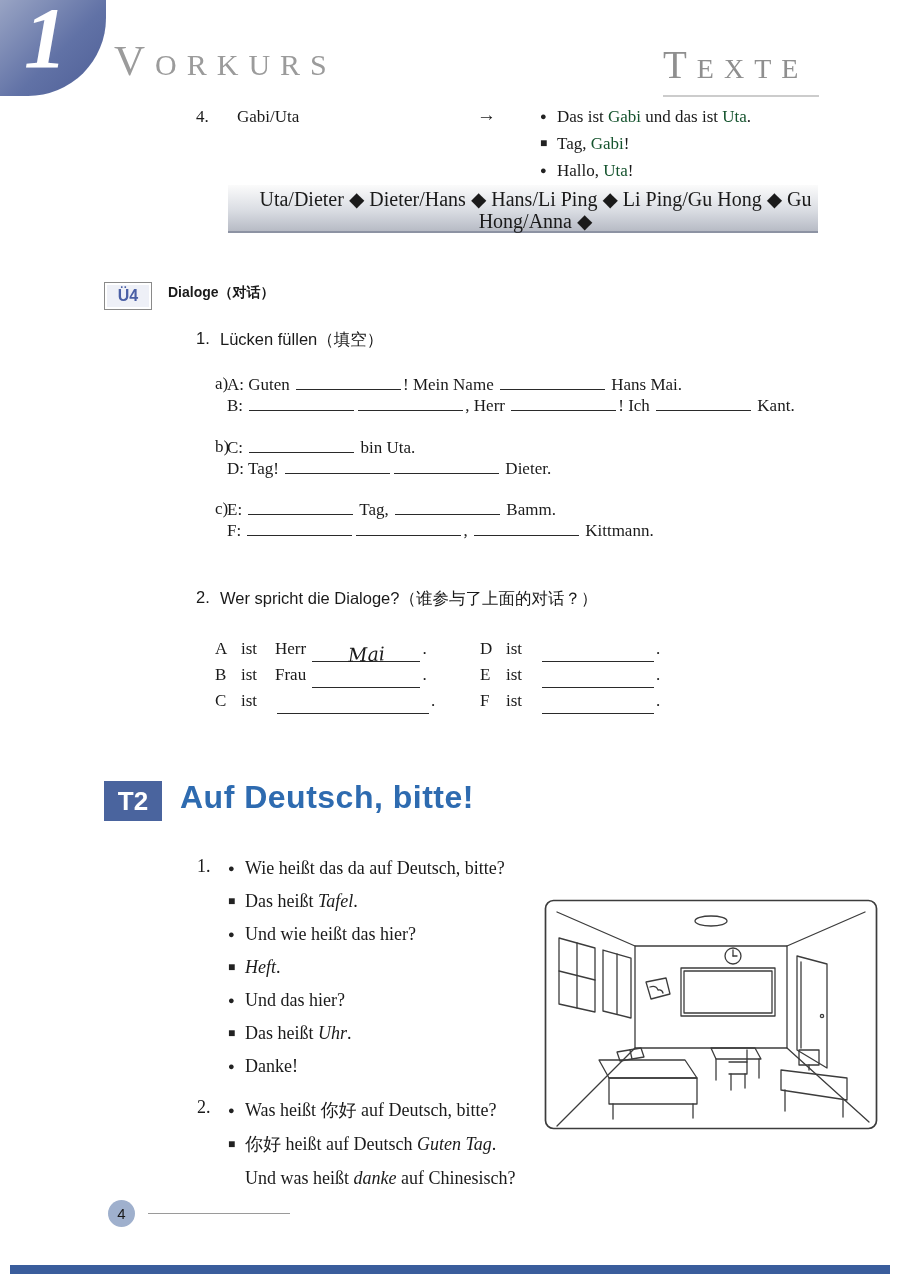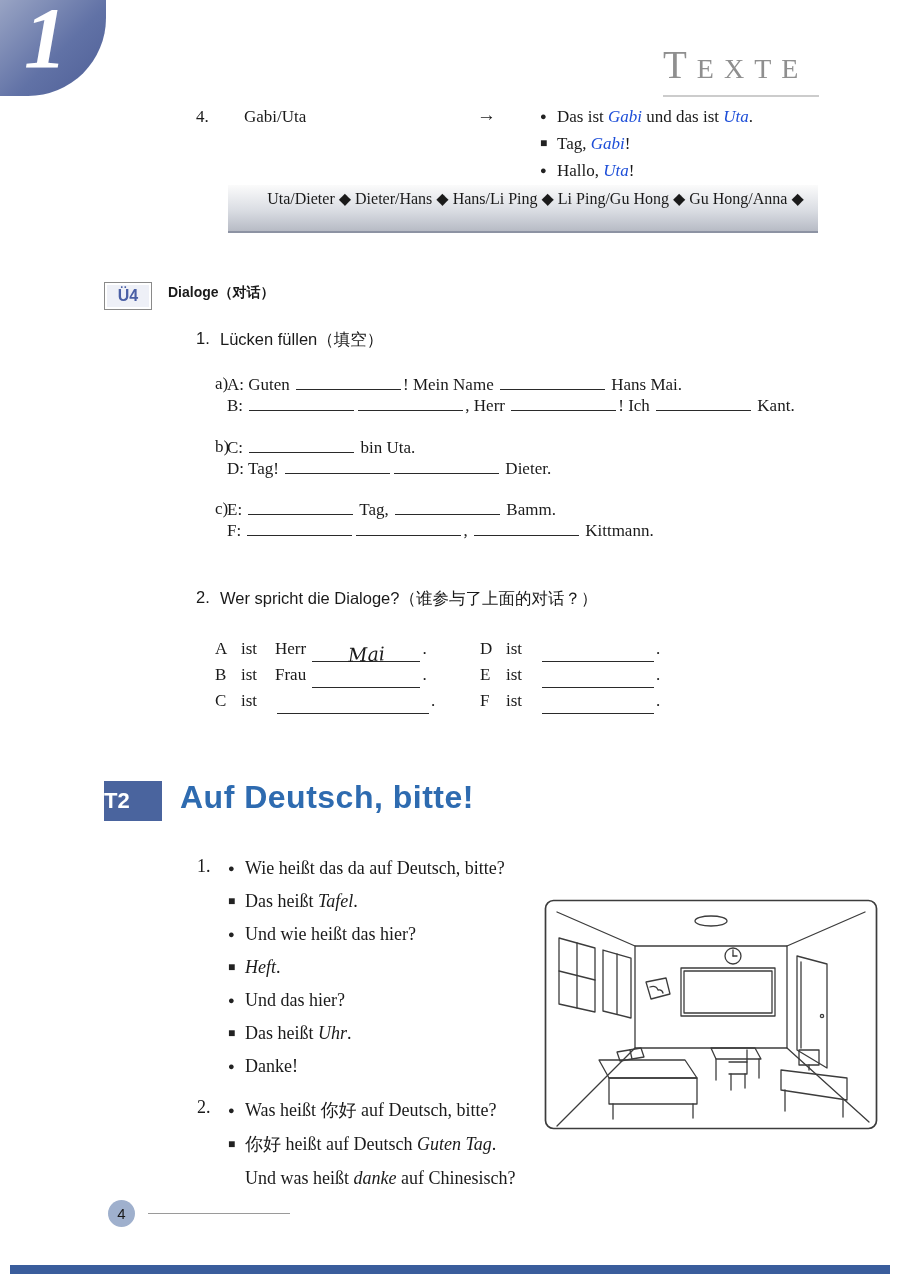--- a/index.html
+++ b/index.html
@@ -15,30 +15,30 @@
   .title-block{position:absolute;left:114px;top:36px;color:#9b9b9b;letter-spacing:10px;white-space:nowrap;}
   .title-block .big{font-size:43px;}
   .title-block .rest{font-size:30px;}
   .texte{position:absolute;left:663px;top:42px;width:156px;color:#8f8f8f;letter-spacing:10px;
          border-bottom:2px solid #cccccc;padding-bottom:8px;white-space:nowrap;}
   .texte .big{font-size:39px;}
   .texte .rest{font-size:28px;text-align:center;}
 
   
   .drill-num{position:absolute;left:196px;top:107px;font-size:17px;}
-  .drill-cue{position:absolute;left:244px;top:107px;font-size:17px;}
+  .drill-cue{position:absolute;left:237px;top:107px;font-size:17px;}
   .drill-arrow{position:absolute;left:477px;top:104px;font-size:19px;}
   .drill-lines{position:absolute;left:540px;top:104px;font-size:17px;line-height:26px;white-space:nowrap;}
   .bullet{display:inline-block;width:17px;font-size:11px;transform:translateY(-2px);color:#222;}
   .bullet-sq{font-size:12px;}
-  .name-blue{color:#1d4ed8;font-style:italic;}
+  .name-blue{color:#14532d;}
 
   .cue-box{position:absolute;left:228px;top:185px;width:590px;height:48px;box-sizing:border-box;
            background:linear-gradient(180deg,#fbfbfb 0%,#dadde3 55%,#b7bbc5 100%);
-           border-bottom:2px solid #8d93a3;text-align:center;font-size:16px;line-height:22px;padding-top:3px;padding-left:25px;}
+           border-bottom:2px solid #8d93a3;text-align:center;font-size:20px;line-height:22px;padding-top:3px;padding-left:25px;}
 
   
   .u4-badge{position:absolute;left:104px;top:282px;width:46px;height:26px;border:1px solid #8a8a8a;
             background:#eef0f7;box-shadow:inset 0 0 0 2px #ffffff;color:#4a5fa5;
             font-family:"Liberation Sans",sans-serif;font-weight:bold;font-size:16px;
             text-align:center;line-height:26px;}
   .u4-title{position:absolute;left:168px;top:284px;font-family:"Liberation Sans",sans-serif;
             font-weight:bold;font-size:14px;}
   .task{position:absolute;font-family:"Liberation Sans",sans-serif;font-size:16.5px;white-space:nowrap;}
 
@@ -53,22 +53,22 @@
   .ans{height:26px;line-height:26px;white-space:nowrap;}
   .ans .letter{display:inline-block;width:26px;}
   .ans .verb{display:inline-block;width:34px;}
   .ablank{display:inline-block;height:18px;border-bottom:1px solid #2a2a2a;margin:0 2px;
           vertical-align:bottom;text-align:center;}
   .bw-a{width:108px;} .bw-b{width:108px;} .bw-c{width:152px;} .bw-r{width:112px;}
   .handwrite{font-style:italic;font-family:"DejaVu Serif",serif;font-size:19px;line-height:18px;display:inline-block;transform:rotate(-2deg);}
 
   
   .t2-badge{position:absolute;left:104px;top:781px;width:58px;height:40px;background:#4a649e;color:#ffffff;
-            font-family:"Liberation Sans",sans-serif;font-weight:bold;font-size:22px;
-            line-height:40px;}
+            font-family:"Liberation Sans",sans-serif;font-weight:bold;font-size:26px;
+            text-align:center;line-height:40px;}
   .t2-title{position:absolute;left:180px;top:779px;font-family:"Liberation Sans",sans-serif;
             font-weight:bold;font-size:32px;color:#2e6bb0;letter-spacing:0.5px;}
 
   .d1-num{position:absolute;left:197px;top:856px;font-size:18px;}
   .d1{position:absolute;left:228px;top:853px;font-size:18px;line-height:31px;white-space:nowrap;}
   .it{font-style:italic;}
   .d2-num{position:absolute;left:197px;top:1097px;font-size:18px;}
   .d2{position:absolute;left:228px;top:1094px;font-size:18px;line-height:32px;white-space:nowrap;}
 
   .classroom{position:absolute;left:543px;top:898px;width:336px;height:233px;}
@@ -81,20 +81,21 @@
   .bottom-bar{position:absolute;left:10px;right:10px;bottom:5px;height:9px;background:#3a5d9c;}
 </style>
 </head>
 <body>
 
 <div class="page">
 
   <div class="corner">
     <div class="chapter-number">1</div>
   </div>
+  <div class="title-block"><span class="big">V</span><span class="rest">ORKURS</span></div>
   <div class="texte"><span class="big">T</span><span class="rest">EXTE</span></div>
 
   <div class="drill-num">4.</div>
   <div class="drill-cue">Gabi/Uta</div>
   <div class="drill-arrow">→</div>
   <div class="drill-lines">
     <div><span class="bullet">●</span><span>Das ist </span><span class="name-blue">Gabi</span><span> und das ist </span><span class="name-blue">Uta</span><span>.</span></div>
     <div><span class="bullet bullet-sq">■</span><span>Tag, </span><span class="name-blue">Gabi</span><span>!</span></div>
     <div><span class="bullet">●</span><span>Hallo, </span><span class="name-blue">Uta</span><span>!</span></div>
   </div>

